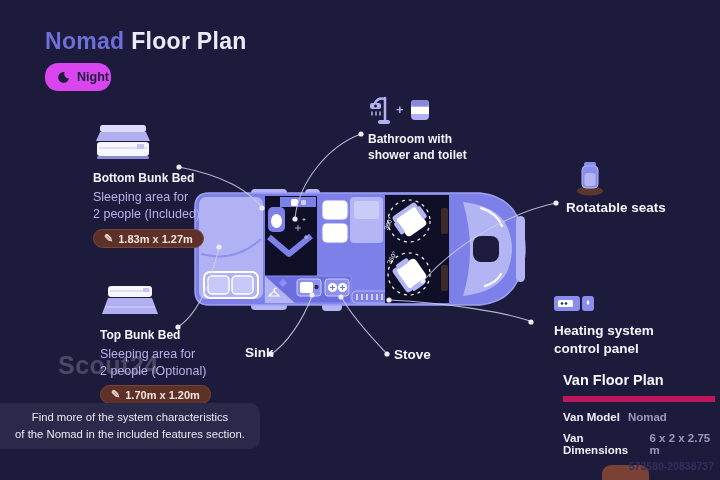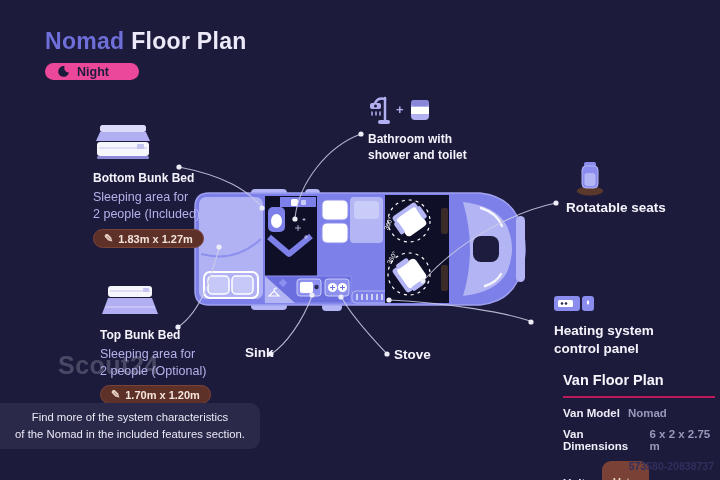--- a/index.html
+++ b/index.html
@@ -12,41 +12,41 @@
   }
   .abs { position:absolute; }
 
   
   #title { left:45px; top:28px; font-size:23px; font-weight:700; letter-spacing:.3px; }
   #title .accent { color:#6e6fd9; }
   #title .rest { color:#eceaf8; }
 
   
   #night-badge {
-    left:45px; top:63px; height:17px; padding:0 30px 0 12px;
-    background:#ec4899; border-radius:13px;
+    left:45px; top:63px; height:28px; padding:0 2px 0 12px;
+    background:#d946ef; border-radius:13px;
     display:flex; align-items:center; gap:7px;
     color:#1c1b3b; font-size:12.5px; font-weight:700; cursor:pointer;
   }
 
   
   .co-title { font-size:12px; font-weight:700; color:#f4f3fc; }
   .co-desc  { font-size:12.5px; font-weight:400; color:#b5b1ec; line-height:1.32; }
   .dim-badge {
     display:inline-flex; align-items:center; gap:5px;
     background:#5e3128; border:1px solid #7a4337; border-radius:10px;
     padding:2px 10px; font-size:11px; font-weight:700; color:#f3e4dc;
   }
   .dim-badge .ruler { font-size:11px; color:#e8cfc4; }
 
   .plain-label { font-size:13.5px; font-weight:700; color:#f4f3fc; }
 
   
   #info-panel { left:563px; top:372px; width:152px; }
-  #info-title { font-size:14.5px; font-weight:700; color:#f7f6fd; padding-bottom:8px; border-bottom:2px solid #be185d; }
+  #info-title { font-size:14.5px; font-weight:700; color:#f7f6fd; padding-bottom:8px; border-bottom:6px solid #be185d; }
   .info-row { margin-top:9px; font-size:11.5px; display:flex; align-items:center; }
   .info-row .lbl { font-weight:700; color:#eeedf8; }
   .info-row .val { color:#9a97bb; margin-left:8px; font-weight:700;}
   #meter-badge {
     margin-left:10px; background:#7a4237; border-radius:9px; padding:16px 11px;
     font-size:10px; font-weight:400; color:#f3e4dc; cursor:pointer;
   }
 
   
   #footer-note {

